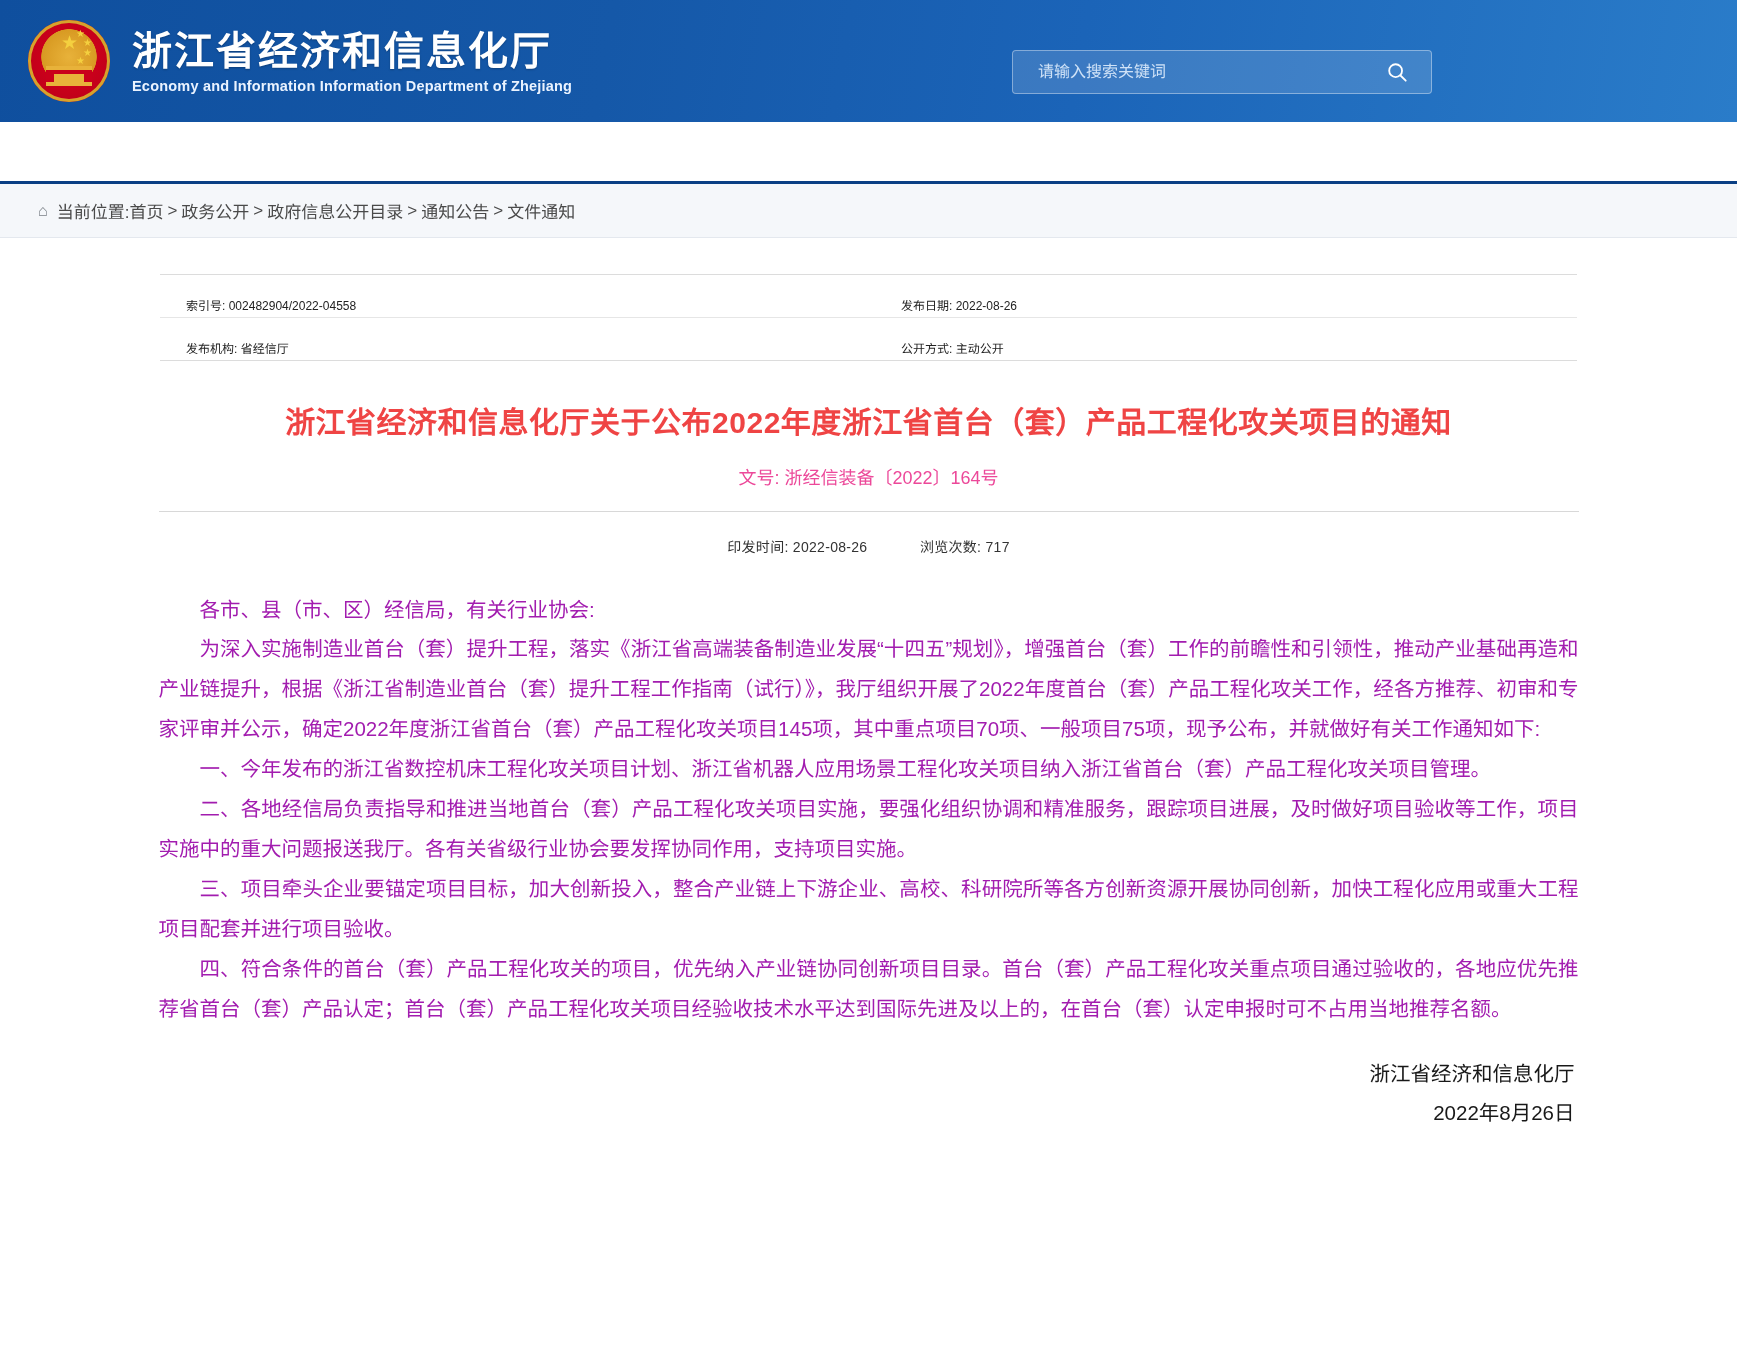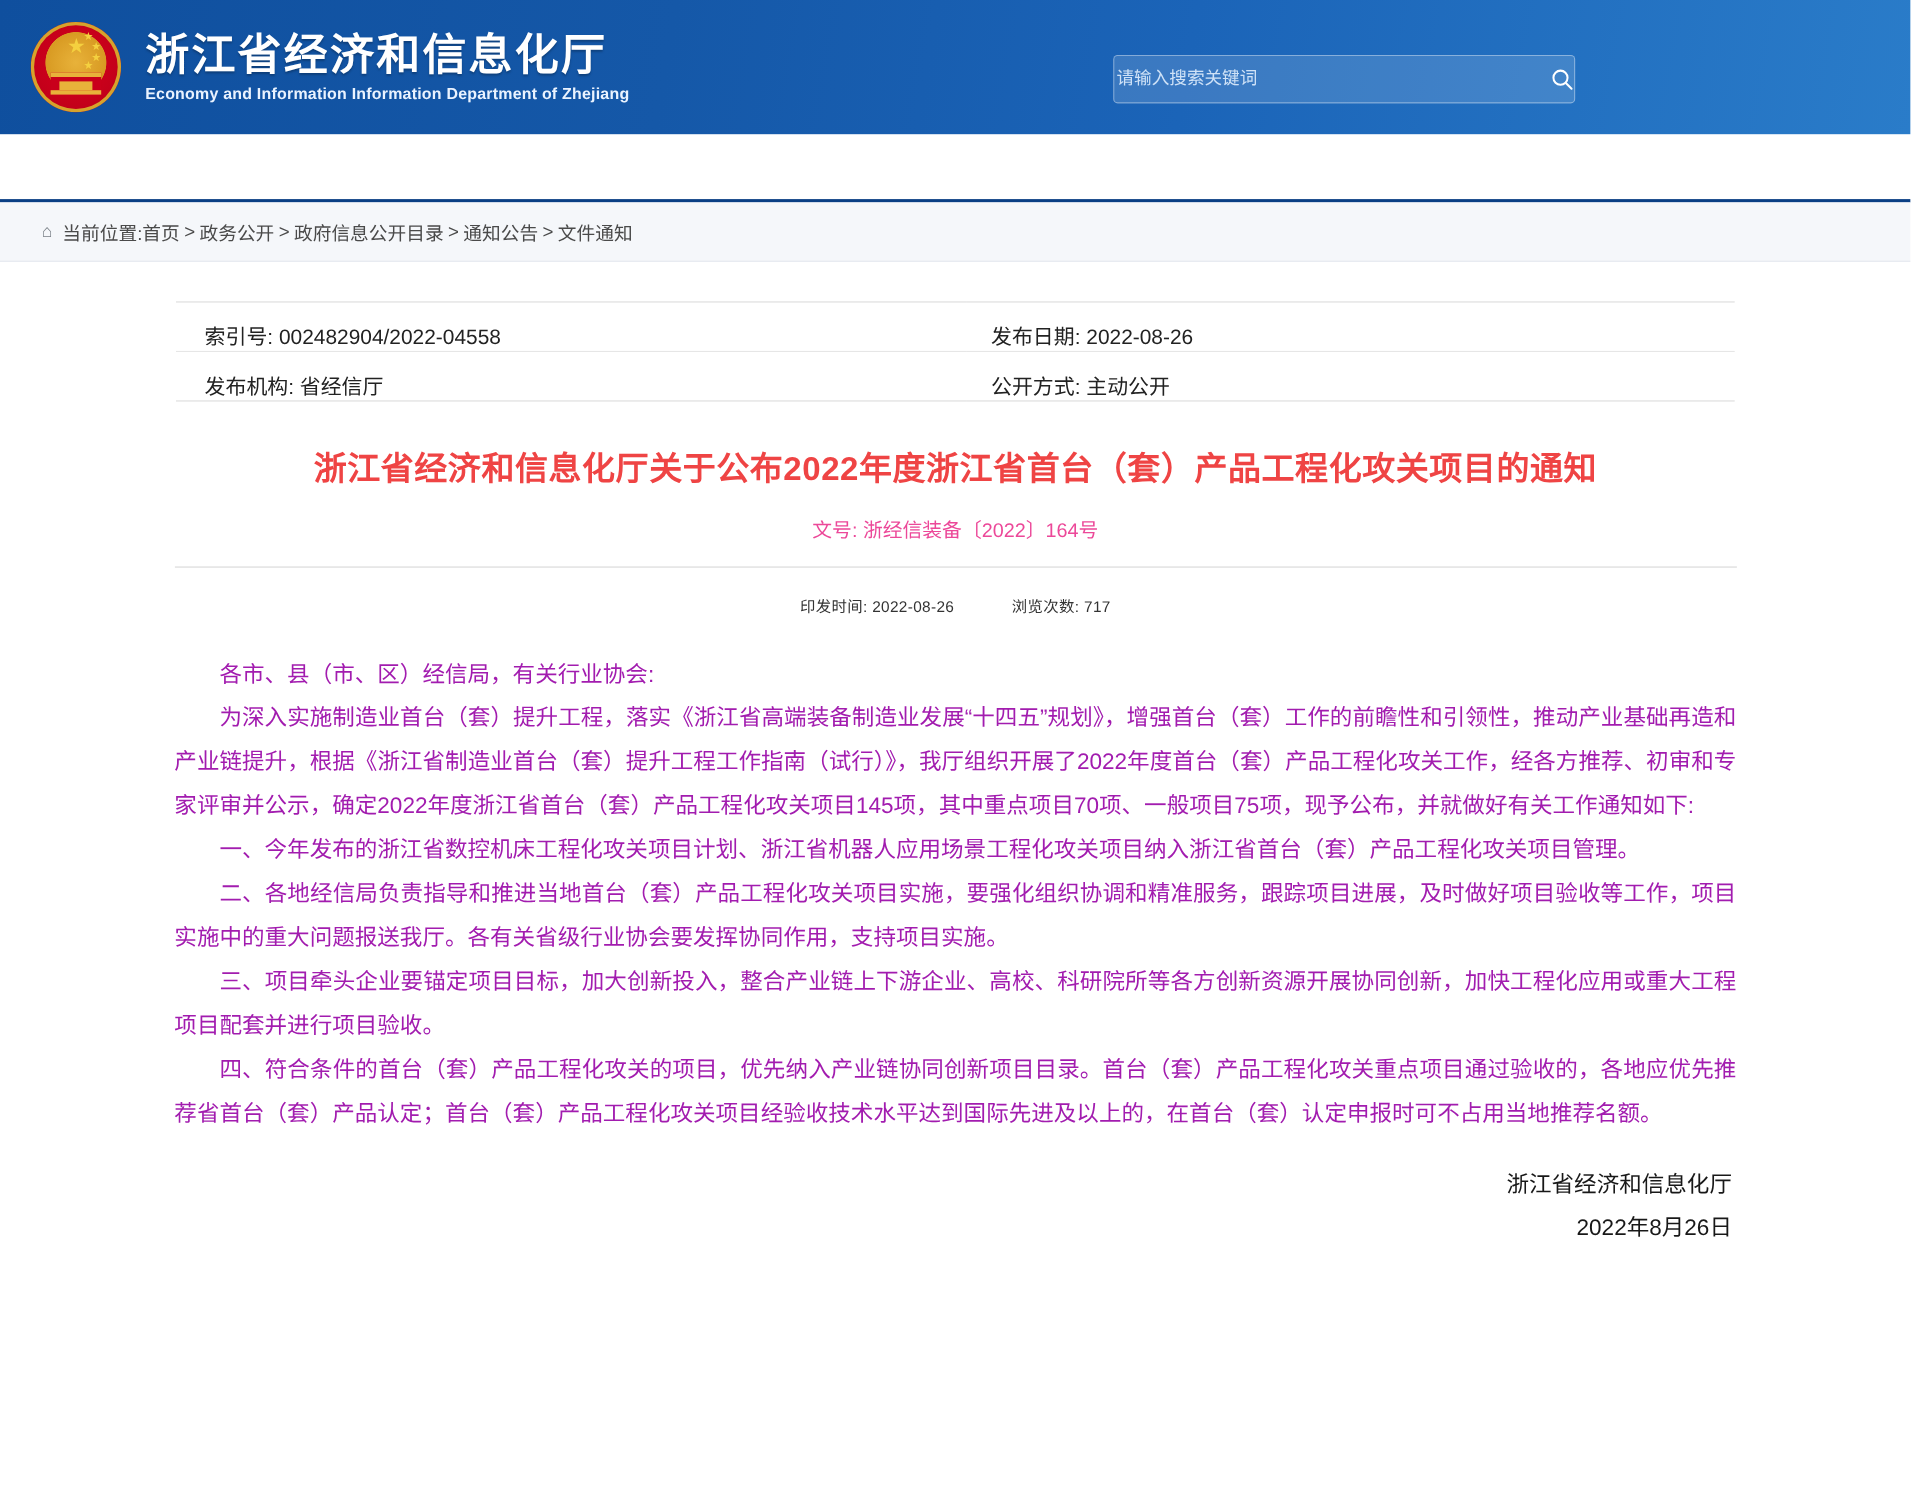--- a/index.html
+++ b/index.html
@@ -78,21 +78,21 @@
   }
   .search-box {
     position: absolute;
     right: 305px; top: 50px;
     width: 420px; height: 44px;
     background: rgba(255,255,255,.14);
     border: 1px solid rgba(255,255,255,.38);
     border-radius: 4px;
     display: flex;
     align-items: center;
-    padding: 0 0;
+    padding: 0 23px;
   }
   .search-box input {
     flex: 1;
     background: transparent;
     border: none;
     outline: none;
     color: #ffffff;
     font-size: 16px;
     font-family: inherit;
   }
@@ -151,21 +151,21 @@
   .breadcrumb .sep { margin: 0 4px; color: #4a4a4a; }
   .meta-table {
     width: 1417px;
     margin: 36px auto 0;
     border-collapse: collapse;
     border-top: 1px solid #dcdcdc;
     border-bottom: 1px solid #dcdcdc;
   }
   .meta-table td {
     height: 43px;
-    font-size: 19px;
+    font-size: 12px;
     color: #222;
     padding: 16px 0 0 26px;
     border-bottom: 1px solid #e6e6e6;
   }
   .meta-table tr:last-child td { border-bottom: none; }
   .meta-table td.c1 { width: 618px; }
   .meta-table td.c2 { width: 600px; padding-left: 22px; }
 
   
   .doc-title {

